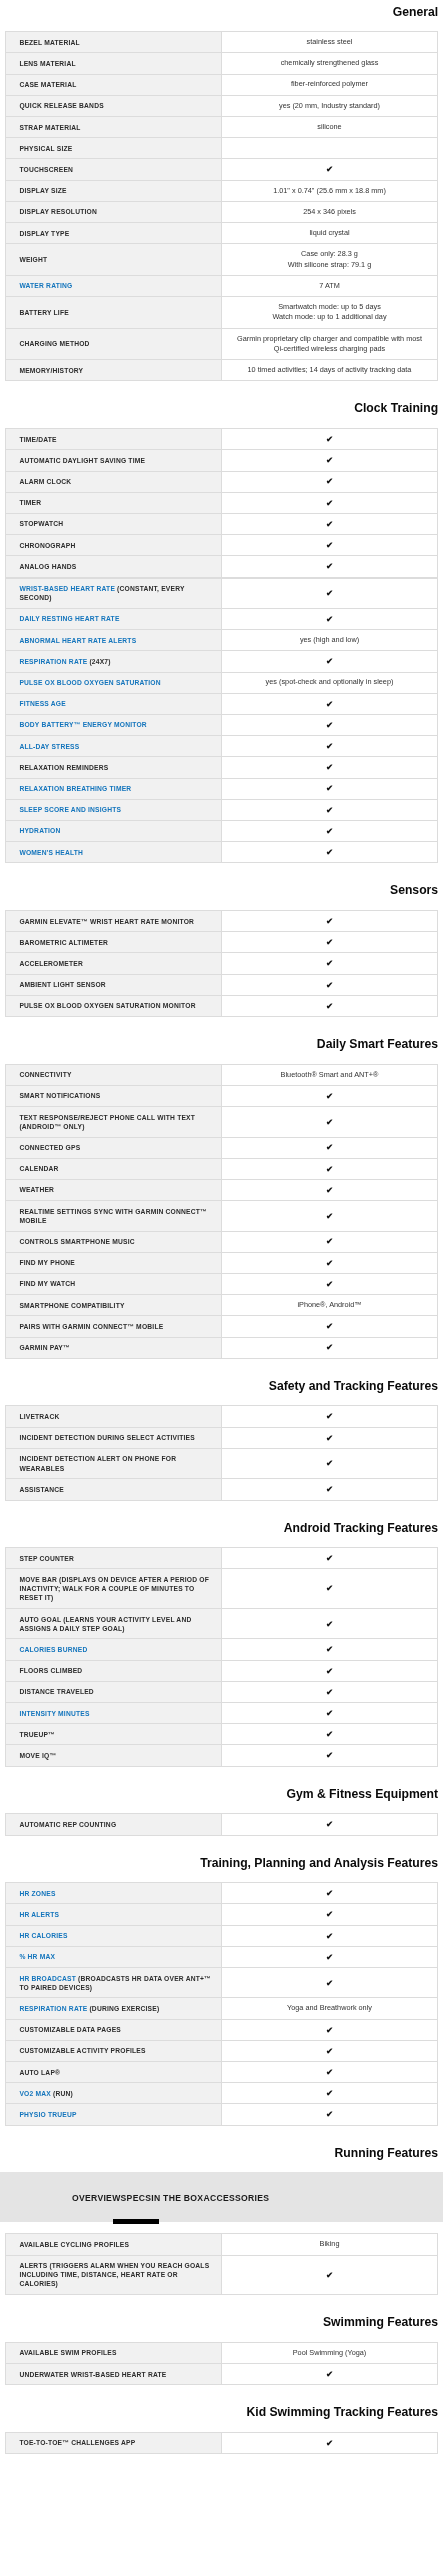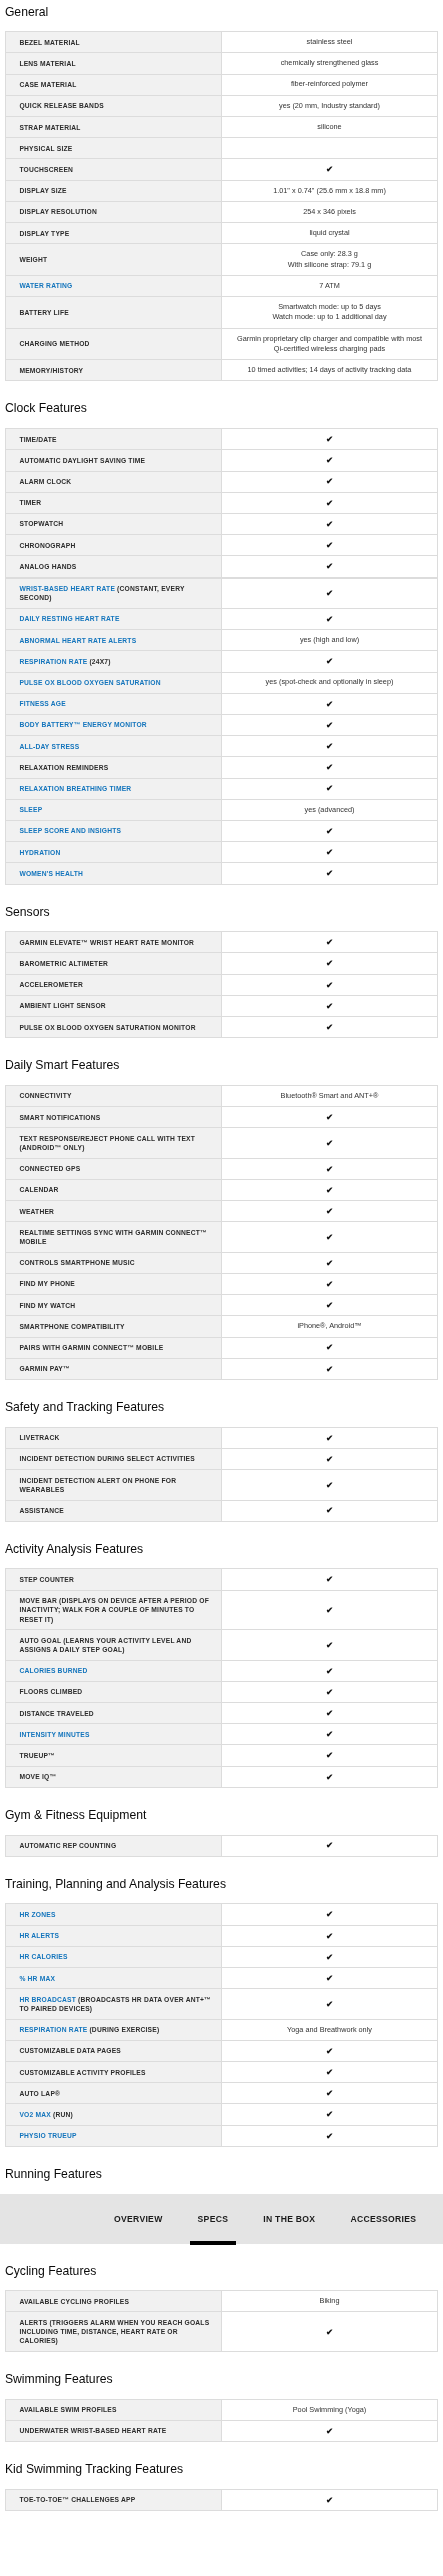--- a/index.html
+++ b/index.html
@@ -1,20 +1,20 @@
 <!DOCTYPE html>
 <html style="font-size:9.8px"><head>
 <meta charset="utf-8">
 <style>
   html,body{margin:0;padding:0;background:#fff;}
   .viewport{width:443px;overflow-x:hidden;font-family:"Liberation Sans",sans-serif;}
   .page{width:443px;box-sizing:border-box;padding:5.5px 4.9px 6.1px 4.9px;}
   .section-title{
-    font-size:12.2px;line-height:13.5px;font-weight:400;color:#0a0a0a;
-    margin:21px 0 12.2px 0;letter-spacing:0;
+    font-size:12.2px;line-height:13.5px;font-weight:700;color:#0a0a0a;
+    margin:21px 0 12.2px 0;letter-spacing:0;text-align:right;
   }
   .page > .section-title:first-child{margin-top:0;}
   .spec-table{border:0.6px solid #dcdcdc;background:#fff;}
   .row{display:flex;align-items:stretch;border-bottom:0.6px solid #dcdcdc;}
   .row:last-child{border-bottom:none;align-items:center;}
   .cell-label{
     width:216px;min-width:216px;box-sizing:border-box;background:#f1f1f1;
     border-right:0.6px solid #dcdcdc;display:flex;align-items:center;
     padding:5.5px 9.8px 5.5px 13.5px;
   }
@@ -25,21 +25,21 @@
   .label-inner .link{color:#1274bc;cursor:pointer;}
   .label-inner .plain{color:#2b2b2b;}
   .cell-value{
     flex:1;display:flex;flex-direction:column;align-items:center;justify-content:center;
     padding:4.9px 7.3px;text-align:center;background:#fff;box-sizing:border-box;
   }
   .value-line{font-size:7.3px;line-height:10.4px;color:#333;}
   .check{font-size:8.6px;line-height:10.4px;font-weight:700;color:#111;}
   .tabbar{
     height:50px;background:#e4e4e4;margin:7.3px -4.9px 11px -4.9px;
-    display:flex;align-items:center;column-gap:35px;padding-left:114px;
+    display:flex;align-items:center;padding-left:72px;
     box-sizing:border-box;overflow:visible;
   }
   .tab{position:relative;flex:0 0 auto;cursor:pointer;}
   .tab-label{
     font-size:8.6px;font-weight:700;letter-spacing:0.3px;color:#1a1a1a;white-space:nowrap;
   }
   .tab-underline{
     position:absolute;left:-8px;right:-8px;top:calc(100% + 16.5px);height:4.3px;background:#000;
   }
 </style>
@@ -164,21 +164,21 @@
         </div>
         <div class="row">
           <div class="cell-label">
             <div class="label-inner"><span class="plain">MEMORY/HISTORY</span></div>
           </div>
           <div class="cell-value">
             <div class="value-line">10 timed activities; 14 days of activity tracking data</div>
           </div>
         </div>
       </div>
-      <h2 class="section-title">Clock Features</h2>
+      <h2 class="section-title">Clock Training</h2>
       <div class="spec-table">
         <div class="row">
           <div class="cell-label">
             <div class="label-inner"><span class="plain">TIME/DATE</span></div>
           </div>
           <div class="cell-value">
             <span class="check">✔</span>
           </div>
         </div>
         <div class="row">
@@ -306,28 +306,20 @@
         <div class="row">
           <div class="cell-label">
             <div class="label-inner"><span class="link">RELAXATION BREATHING TIMER</span></div>
           </div>
           <div class="cell-value">
             <span class="check">✔</span>
           </div>
         </div>
         <div class="row">
           <div class="cell-label">
-            <div class="label-inner"><span class="link">SLEEP</span></div>
-          </div>
-          <div class="cell-value">
-            <div class="value-line">yes (advanced)</div>
-          </div>
-        </div>
-        <div class="row">
-          <div class="cell-label">
             <div class="label-inner"><span class="link">SLEEP SCORE AND INSIGHTS</span></div>
           </div>
           <div class="cell-value">
             <span class="check">✔</span>
           </div>
         </div>
         <div class="row">
           <div class="cell-label">
             <div class="label-inner"><span class="link">HYDRATION</span></div>
           </div>
@@ -522,21 +514,21 @@
         </div>
         <div class="row">
           <div class="cell-label">
             <div class="label-inner"><span class="plain">ASSISTANCE</span></div>
           </div>
           <div class="cell-value">
             <span class="check">✔</span>
           </div>
         </div>
       </div>
-      <h2 class="section-title">Activity Analysis Features</h2>
+      <h2 class="section-title">Android Tracking Features</h2>
       <div class="spec-table">
         <div class="row">
           <div class="cell-label">
             <div class="label-inner"><span class="plain">STEP COUNTER</span></div>
           </div>
           <div class="cell-value">
             <span class="check">✔</span>
           </div>
         </div>
         <div class="row">
@@ -706,21 +698,20 @@
           </div>
         </div>
       </div>
       <h2 class="section-title">Running Features</h2>
       <div class="tabbar">
         <div class="tab"><span class="tab-label">OVERVIEW</span></div>
         <div class="tab active"><span class="tab-label">SPECS</span><div class="tab-underline"></div></div>
         <div class="tab"><span class="tab-label">IN THE BOX</span></div>
         <div class="tab"><span class="tab-label">ACCESSORIES</span></div>
       </div>
-      <h2 class="section-title">Cycling Features</h2>
       <div class="spec-table">
         <div class="row">
           <div class="cell-label">
             <div class="label-inner"><span class="plain">AVAILABLE CYCLING PROFILES</span></div>
           </div>
           <div class="cell-value">
             <div class="value-line">Biking</div>
           </div>
         </div>
         <div class="row">

